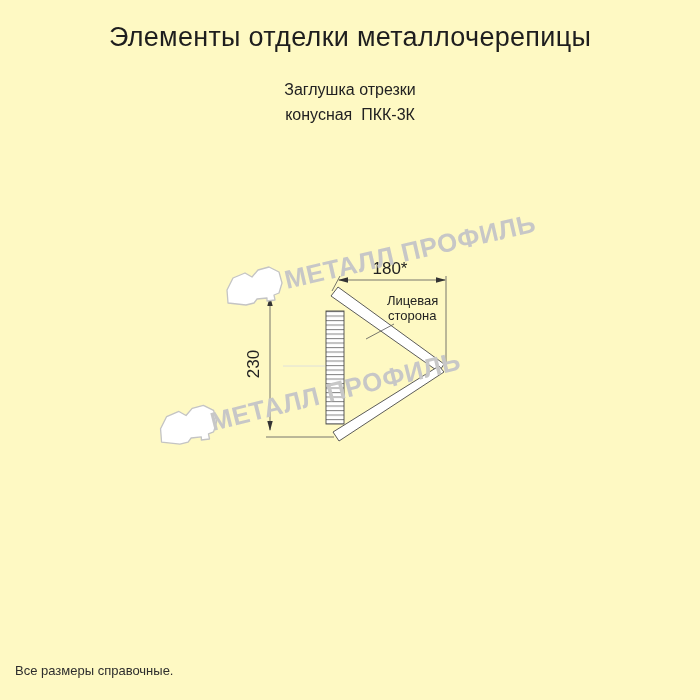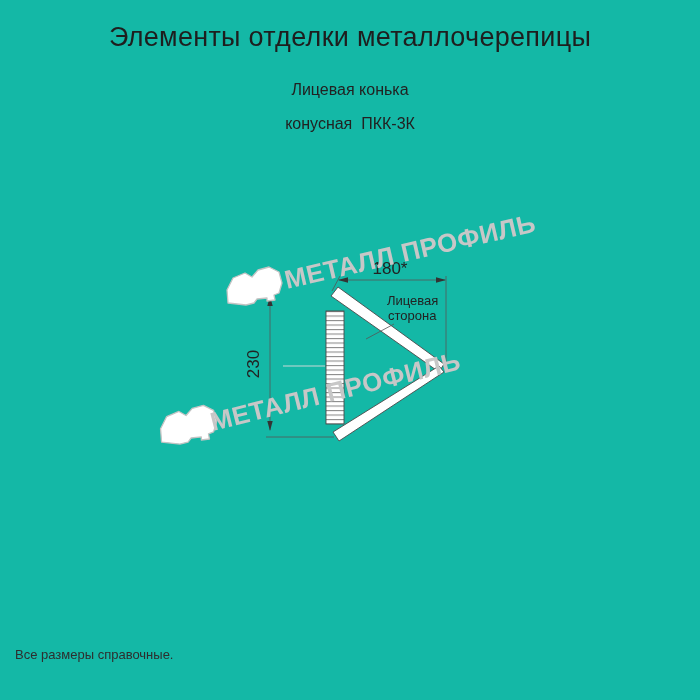--- a/index.html
+++ b/index.html
@@ -1,67 +1,67 @@
 <!DOCTYPE html>
 <html><head>
 <meta charset="utf-8">
 <style>
   html,body{margin:0;padding:0;background:#ffffff;}
   .page{
     position:relative;
     width:700px;height:700px;
-    background:#14b8a6;
+    background:#fef9c3;
     overflow:hidden;
     font-family:"Liberation Sans", sans-serif;
     color:#1e1e1e;
   }
   .page-title{
     position:absolute;top:22px;left:0;width:700px;
     text-align:center;
     font-size:27px;font-weight:400;letter-spacing:0.3px;
     color:#1e1e1e;margin:0;
   }
   .subtitle{
     position:absolute;top:79px;left:0;width:700px;
     text-align:center;
     font-size:16px;line-height:21px;color:#222222;
   }
   .subtitle .variant{
-    margin-top:13px;
+    margin-top:4px;
     white-space:pre;
   }
   svg.drawing{
     position:absolute;left:0;top:0;width:700px;height:700px;
   }
   .dim-text{
     font-family:"Liberation Sans", sans-serif;
     font-size:17px;fill:#222222;
   }
   .face-text{
     font-family:"Liberation Sans", sans-serif;
     font-size:13px;fill:#222222;
   }
   .wm-text{
     font-family:"Liberation Sans", sans-serif;
     font-size:26px;font-weight:700;letter-spacing:0.5px;
   }
   .footer{
-    position:absolute;left:15px;top:646px;
+    position:absolute;left:15px;top:662px;
     font-size:13px;line-height:18px;color:#2e2e2e;
   }
 </style>
 </head>
 <body>
 
 <div class="page">
 
   <h1 class="page-title">Элементы отделки металлочерепицы</h1>
 
   <div class="subtitle">
-    <div>Лицевая конька</div>
+    <div>Заглушка отрезки</div>
     <div class="variant">конусная  ПКК-3К</div>
   </div>
 
   <svg class="drawing" viewBox="0 0 700 700">
     <defs>
       <pattern id="ribs" x="326" y="311" width="18" height="4.5" patternUnits="userSpaceOnUse">
         <rect width="18" height="4.5" fill="#ffffff"></rect>
         <line x1="0" y1="0.6" x2="18" y2="0.6" stroke="#5a5a5a" stroke-width="0.8"></line>
       </pattern>
     </defs>

